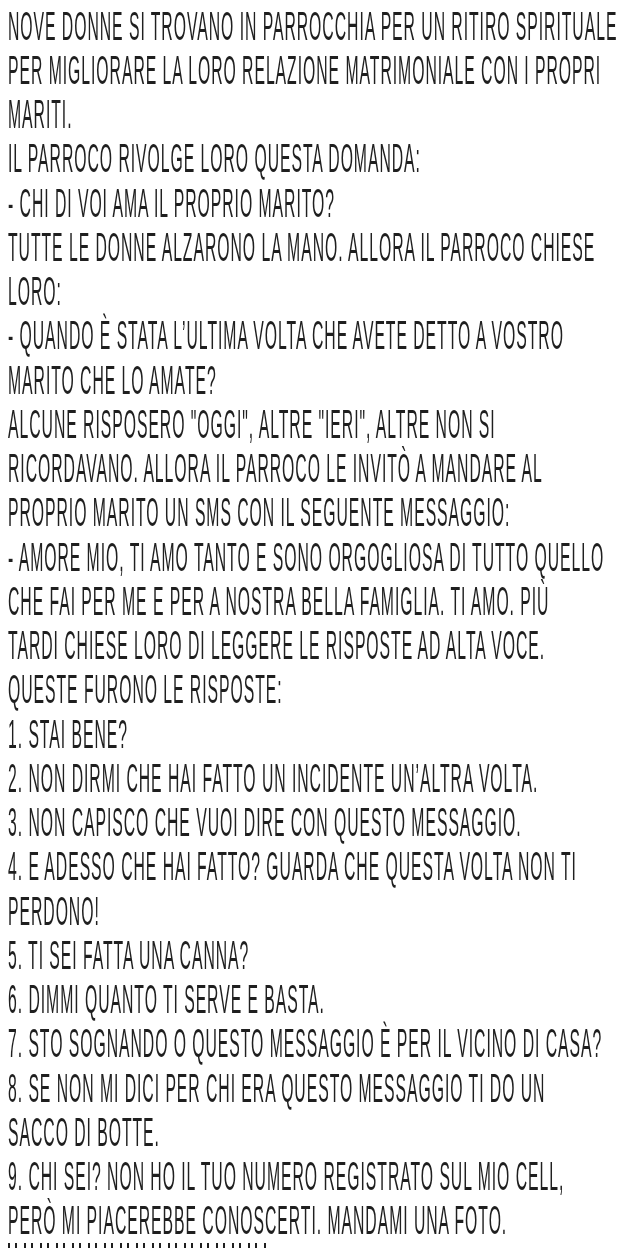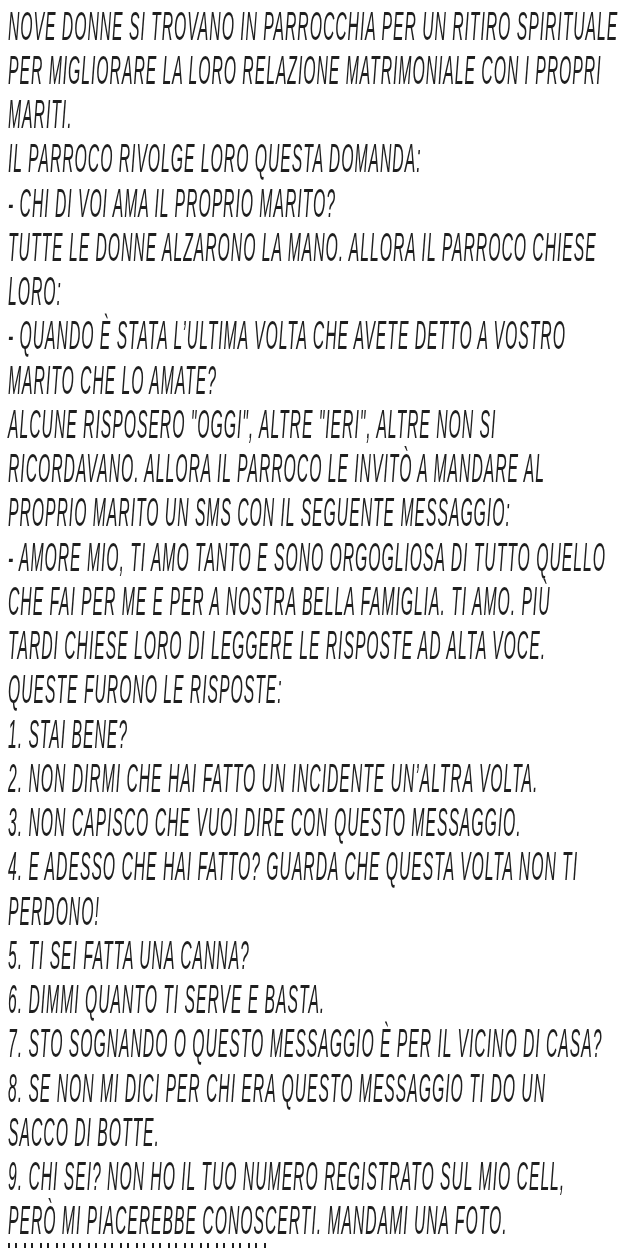--- a/index.html
+++ b/index.html
@@ -11,21 +11,20 @@
     width: 624px;
     height: 1248px;
     overflow: hidden;
   }
   .page {
     width: 624px;
     height: 1248px;
     background: #ffffff;
     padding-top: 4px;
     box-sizing: border-box;
-    font-style: italic;
   }
   .text-block {
     padding-left: 8px;
   }
   .line {
     height: 44.25px;
     display: flex;
     align-items: center;
     white-space: nowrap;
     font-family: "Liberation Sans", "DejaVu Sans", sans-serif;

